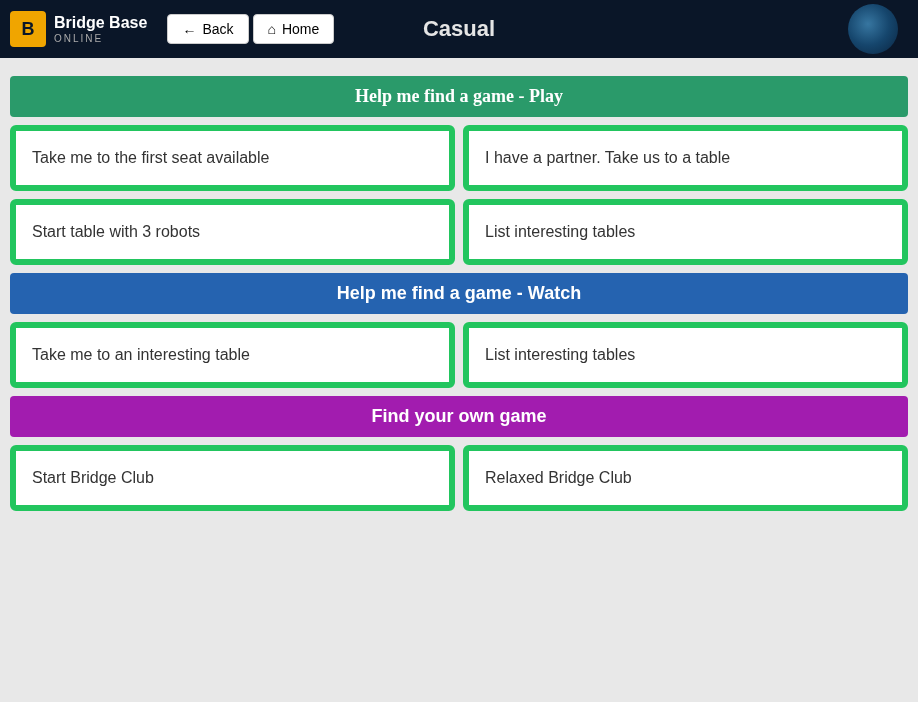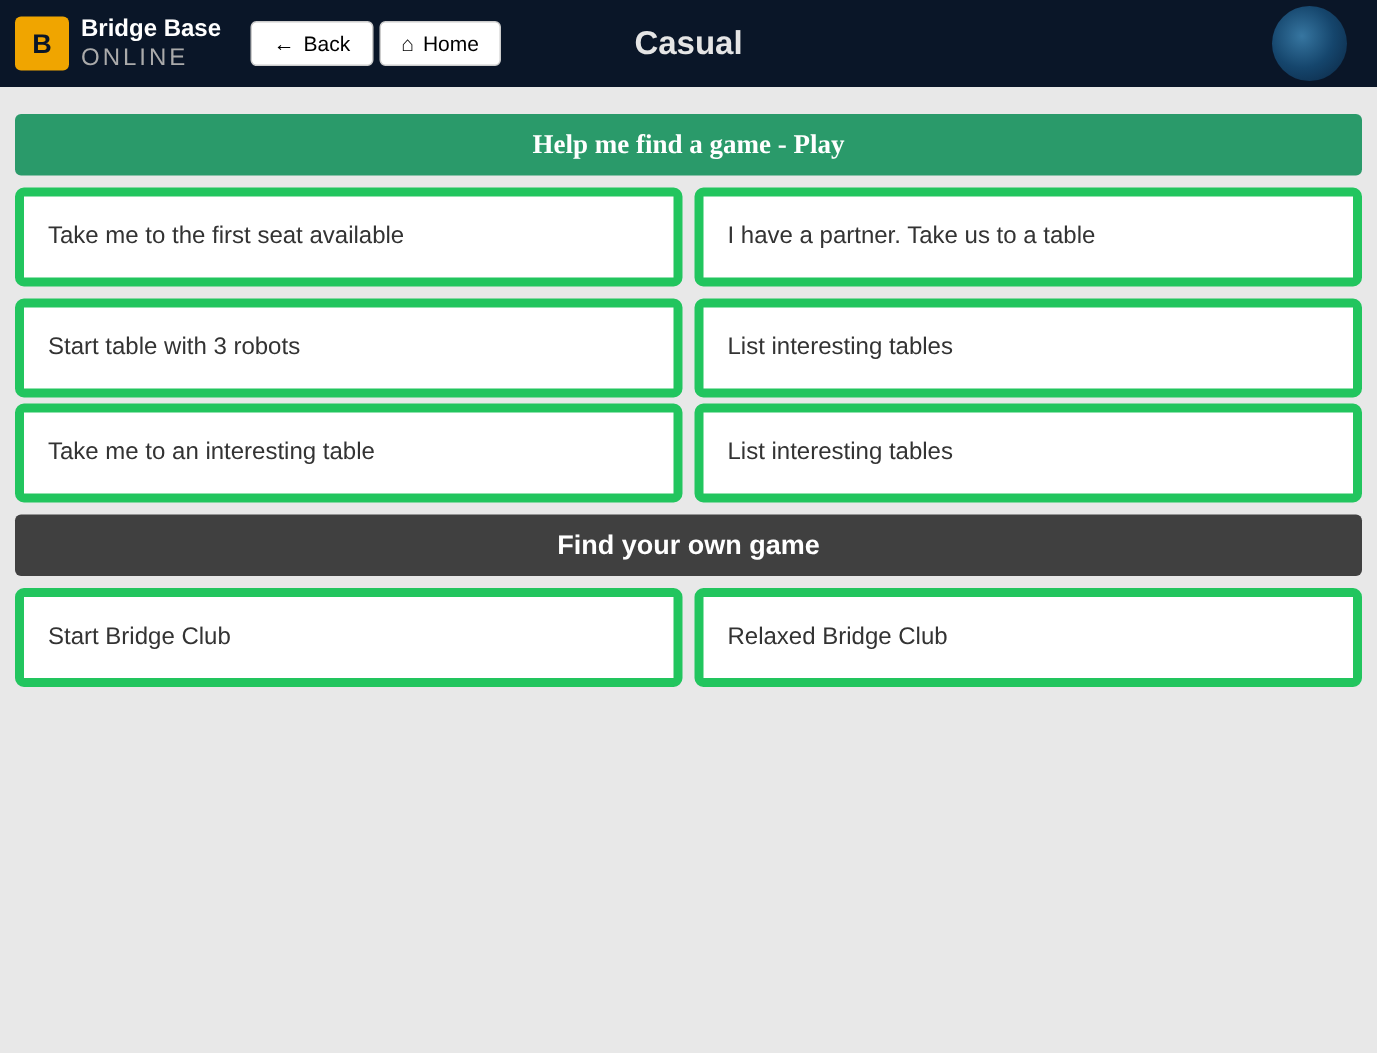--- a/index.html
+++ b/index.html
@@ -36,21 +36,21 @@
       font-weight: bold;
       font-size: 18px;
       color: #0a1628;
     }
     .logo-text {
       color: white;
       font-size: 13px;
       line-height: 1.2;
     }
     .logo-text .main { font-size: 16px; font-weight: bold; }
-    .logo-text .sub { font-size: 16px; letter-spacing: 2px; color: #aaa; }
+    .logo-text .sub { font-size: 10px; letter-spacing: 2px; color: #aaa; }
 
     .nav-buttons {
       display: flex;
       gap: 4px;
       margin-left: 20px;
     }
     .nav-btn {
       background: white;
       border: 1px solid #ccc;
       border-radius: 4px;
@@ -94,21 +94,21 @@
       padding: 10px;
       font-size: 18px;
       font-weight: bold;
       color: white;
       border-radius: 4px;
       margin-bottom: 8px;
       margin-top: 8px;
     }
     .section-header.play { background: #2a9a6a; font-family: Liberation Serif, serif; }
     .section-header.watch { background: #2563b0; }
-    .section-header.own { background: #404040; }
+    .section-header.own { background: #a21caf; }
 
     
     .button-grid {
       display: grid;
       grid-template-columns: 1fr 1fr;
       gap: 8px;
       margin-bottom: 4px;
     }
 
     .game-btn {
@@ -181,20 +181,21 @@
       <span>I have a partner. Take us to a table</span>
     </button>
     <button class="game-btn">
       <span>Start table with 3 robots</span>
     </button>
     <button class="game-btn">
       <span>List interesting tables</span>
     </button>
   </div>
 
+  <div class="section-header watch">Help me find a game - Watch</div>
   <div class="button-grid">
     <button class="game-btn">
       <span>Take me to an interesting table</span>
     </button>
     <button class="game-btn">
       <span>List interesting tables</span>
     </button>
   </div>
 
   <div class="section-header own">Find your own game</div>

